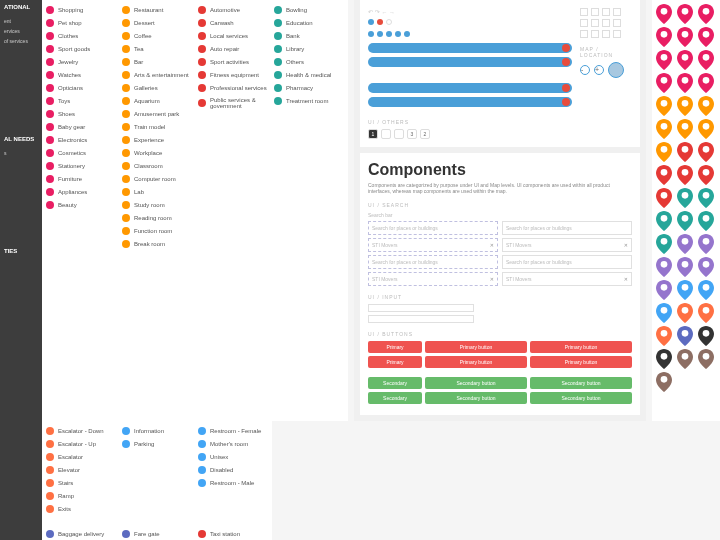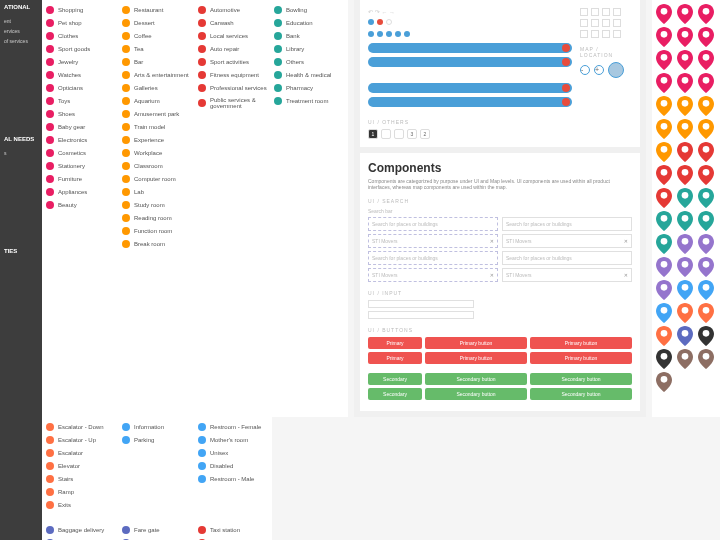--- a/index.html
+++ b/index.html
@@ -22,21 +22,21 @@
 .slider::after{content:'';position:absolute;right:2px;top:1px;width:8px;height:8px;background:#e74c3c;border-radius:50%}
 .grid4{display:grid;grid-template-columns:repeat(4,1fr);gap:3px;width:40px;margin-bottom:6px}
 .sq{width:8px;height:8px;border:1px solid #ddd}
 .circles{display:flex;gap:4px;align-items:center}
 .circ{width:10px;height:10px;border-radius:50%;border:1px solid #4a9fd8}
 .circ.big{width:16px;height:16px;background:#a8c8e0}
 .section-label{font-size:5px;color:#bbb;letter-spacing:1px;margin:8px 0 4px}
 .pag{display:flex;gap:3px}
 .pg{width:10px;height:10px;border:1px solid #ddd;border-radius:2px;display:flex;align-items:center;justify-content:center;font-size:5px}
 .pg.dark{background:#333;color:#fff}
-h2{font-size:12px;color:#333;margin-bottom:3px}
+h2{font-size:16px;color:#333;margin-bottom:3px}
 .desc{font-size:5px;color:#888;margin-bottom:8px}
 .search-row{display:flex;gap:4px;margin-bottom:3px}
 .search-box{flex:1;border:1px solid #e0e0e0;padding:3px;font-size:5px;color:#bbb;position:relative;background:#fff}
 .search-box.dashed{border:1px dashed #c0c0e0}
 .search-box.fill::after{content:'✕';position:absolute;right:3px;color:#999}
 .btn-row{display:flex;gap:3px;margin-bottom:3px}
 .btn{flex:1;padding:3px;text-align:center;font-size:5px;color:#fff;border-radius:2px}
 .btn.sm{flex:0.5}
 .pins{width:68px;background:#fff;padding:4px;display:grid;grid-template-columns:repeat(3,1fr);gap:3px;align-content:start}
 .pin{width:16px;height:20px;position:relative}

